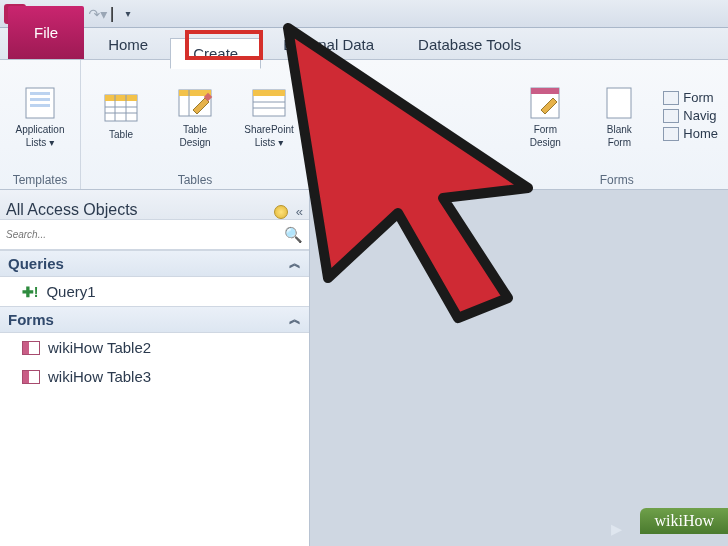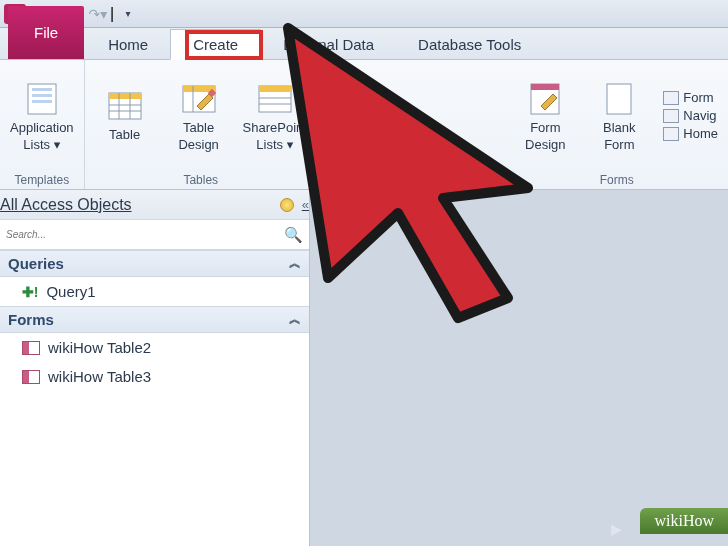--- a/index.html
+++ b/index.html
@@ -8,38 +8,38 @@
 
 .titlebar { height: 28px; background: linear-gradient(#e6ecf3,#d6deea); display: flex; align-items: center; padding: 0 4px; border-bottom: 1px solid #a9b7c9; }
 .app-badge { width: 22px; height: 20px; background: #b7235c; border-radius: 3px; color: #fff; font-weight: bold; font-size: 13px; display:flex; align-items:center; justify-content:center; margin-right: 6px; }
 .qat-btn { width: 24px; height: 22px; display:flex; align-items:center; justify-content:center; color:#3a4a5e; font-size:14px; }
 .qat-sep { width: 6px; }
 
 
 .tabrow { height: 32px; background: linear-gradient(#e9eef5,#dfe6ef); display:flex; align-items:flex-end; padding-left: 8px; border-bottom: 1px solid #b8c3d2; }
 .file-tab { background: linear-gradient(#c9256f,#9e1a54); color:#fff; padding: 18px 26px; font-size: 15px; border-radius: 2px 2px 0 0; margin-right: 2px; cursor:pointer; }
 .tab { padding: 6px 22px; font-size: 15px; color:#2b3a4e; cursor:pointer; }
-.tab.active { background: #fff; border: 1px solid #b8c3d2; border-bottom: 1px solid #fff; position: relative; top: 1px; }
+.tab.active { background: #fff; border: 1px solid #b8c3d2; border-bottom: 1px solid #fff; position: relative; top: 10px; }
 .tab-highlight { position:absolute; border: 4px solid #d5302b; pointer-events:none; }
 
 
 .ribbon { height: 130px; background: linear-gradient(#f7f9fc,#eef3f9); border-bottom: 1px solid #b8c3d2; display:flex; }
 .group { border-right: 1px solid #cfd7e2; padding: 6px 10px 2px; display:flex; flex-direction:column; align-items:center; }
 .group-items { display:flex; gap: 14px; flex: 1; align-items: center; }
-.big-btn { display:flex; flex-direction:column; align-items:center; gap: 2px; font-size: 13px; color:#2b3a4e; text-align:center; cursor:pointer; min-width: 60px; }
+.big-btn { display:flex; flex-direction:column; align-items:center; gap: 2px; font-size: 10px; color:#2b3a4e; text-align:center; cursor:pointer; min-width: 60px; }
 .big-btn .ico { width: 40px; height: 38px; display:flex; align-items:center; justify-content:center; }
 .group-label { font-size: 12px; color:#5a6a7e; margin-top: 8px; }
 .small-list { display:flex; flex-direction:column; gap: 3px; font-size: 13px; color:#2b3a4e; }
 .small-list .row { display:flex; align-items:center; gap: 4px; cursor:pointer; }
 .mini-ico { width:16px; height:14px; border:1px solid #8a9ab0; background:#eef2f8; }
 
 
 .workspace { display:flex; height: calc(546px - 28px - 32px - 130px); }
 .navpane { width: 310px; border-right: 1px solid #b8c3d2; background:#fff; display:flex; flex-direction:column; }
-.nav-hdr { height: 30px; background: linear-gradient(#eef2f8,#e3e9f1); border-bottom: 1px solid #cfd7e2; display:flex; align-items:center; padding: 0 0; font-size: 16px; color:#2b3a4e;text-decoration:underline; }
+.nav-hdr { height: 30px; background: linear-gradient(#eef2f8,#e3e9f1); border-bottom: 1px solid #cfd7e2; display:flex; align-items:flex-end; padding: 0 6px; font-size: 16px; color:#2b3a4e; }
 .nav-hdr .spacer { flex:1; }
 .nav-hdr .yellow-dot { width:14px; height:14px; border-radius:50%; background: radial-gradient(#ffe27a,#e0b63a); border:1px solid #b8942a; margin-right:8px;}
 .nav-hdr .chev { font-size:13px; color:#5a6a7e; cursor:pointer; }
 .search-row { height: 30px; border-bottom: 1px solid #cfd7e2; display:flex; align-items:center; padding: 0 6px; }
 .search-row input { flex:1; border:none; outline:none; font-style:italic; color:#8a8a8a; font-size:10px; background:transparent; }
 .search-row .mag { color:#4a5a6e; font-size:15px; }
 .section-hdr { background: linear-gradient(#eaf0f8,#dde6f1); border-top:1px solid #cfd7e2; border-bottom:1px solid #cfd7e2; padding: 4px 8px; display:flex; align-items:flex-start; font-size:15px; font-weight:bold; color:#30496c; }
 .section-hdr .sp { flex:1; }
 .section-hdr .coll { font-size:12px; color:#5a6a7e; cursor:pointer; }
 .nav-item { display:flex; align-items:center; gap:8px; padding: 6px 10px 6px 22px; font-size:15px; color:#2b3a4e; cursor:pointer; }

